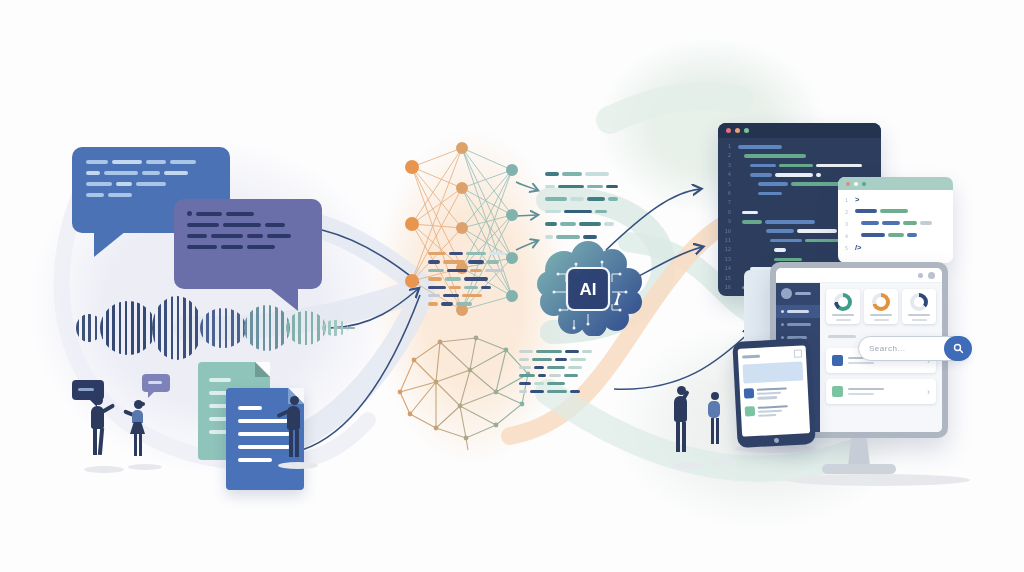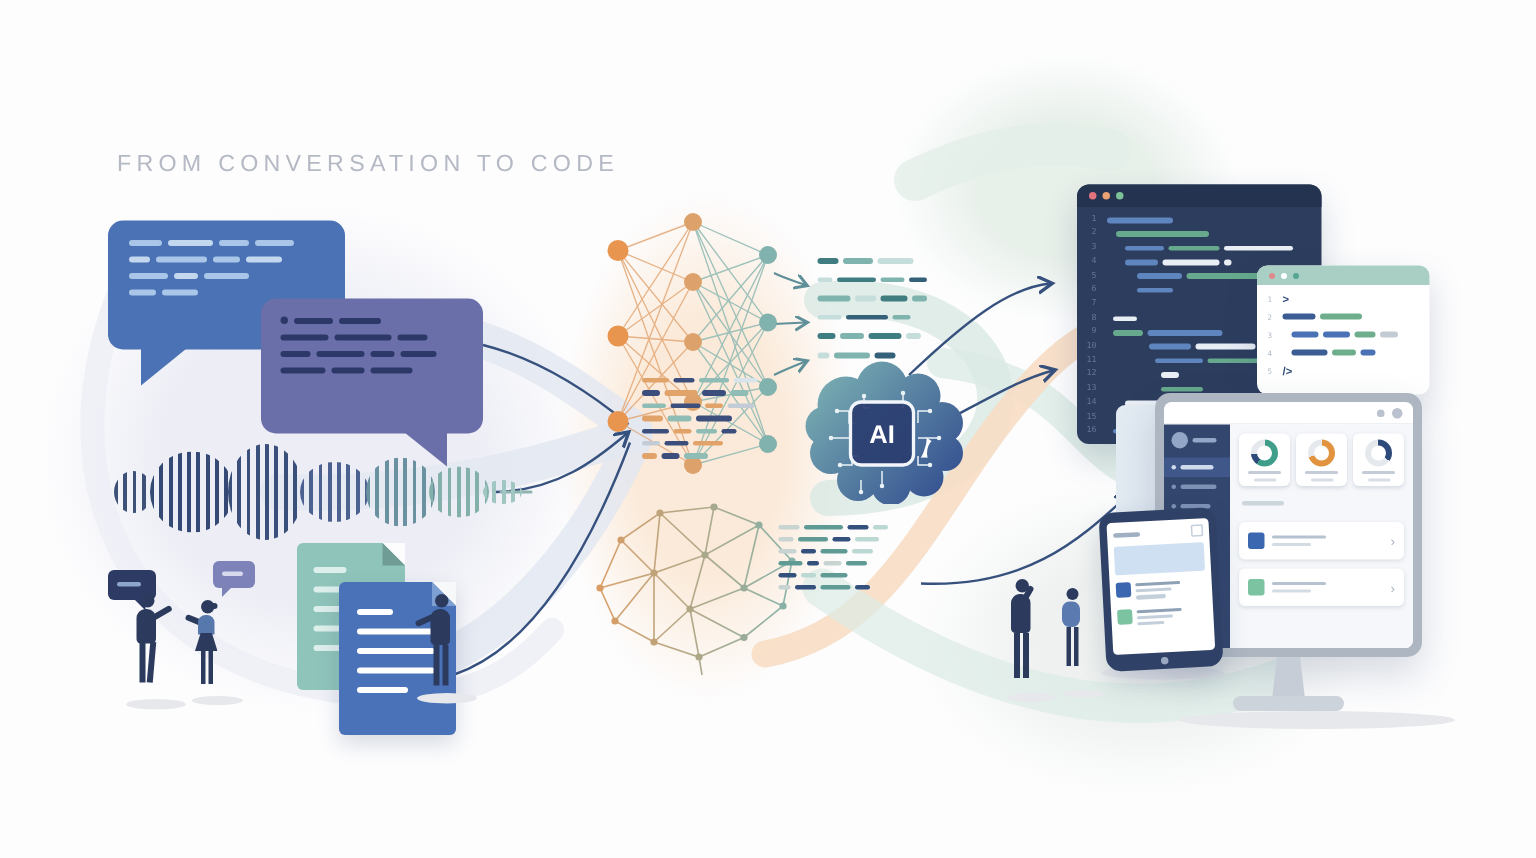--- a/index.html
+++ b/index.html
@@ -88,21 +88,20 @@
       <path d="M614,389 C682,392 718,362 752,330" marker-end="url(#mN)"></path>
     </g>
     <g fill="none" stroke="#5f8f98" stroke-width="1.4">
       <path d="M516,182 C524,186 532,188 537,190" marker-end="url(#mT)"></path>
       <path d="M516,216 L537,215" marker-end="url(#mT)"></path>
       <path d="M516,250 C524,246 532,243 537,241" marker-end="url(#mT)"></path>
     </g>
     <path d="M334,328 L354,328" stroke="#8fb3ae" stroke-width="2" stroke-linecap="round"></path>
   </svg>
 
-  <div id="title" class="abs">FROM CONVERSATION TO CODE</div>
 
   <div class="bubble" style="left:72px;top:147px;width:158px;height:86px;background:#4a72b4;">
     <div class="tail" style="left:22px;bottom:-24px;border-top:26px solid #4a72b4;border-right:32px solid transparent;"></div>
     <div class="abs" style="left:14px;top:13px;display:flex;flex-direction:column;gap:7px;">
       <div class="row">
           <span class="d" style="width:22px;background:#a9c6e8"></span>
           <span class="d" style="width:30px;background:#c3d7ef"></span>
           <span class="d" style="width:20px;background:#a9c6e8"></span>
           <span class="d" style="width:26px;background:#a9c6e8"></span>
         </div>
@@ -674,20 +673,29 @@
             <span style="margin-left:auto;color:#aab4bf;font-size:9px;">›</span>
           </div>
         </div>
       </div>
     </div>
   </div>
   <div class="abs" style="left:848px;top:438px;width:22px;height:28px;background:#c6cdd6;clip-path:polygon(15% 0,85% 0,100% 100%,0 100%);z-index:3;"></div>
   <div class="abs" style="left:822px;top:464px;width:74px;height:10px;background:#ccd3db;border-radius:5px;z-index:3;"></div>
   <div class="shadow" style="left:786px;top:474px;width:184px;height:12px;z-index:2;"></div>
 
+  <div class="abs" style="left:858px;top:336px;width:112px;height:25px;background:#fff;border:1.5px solid #c6cfda;border-radius:14px;z-index:5;display:flex;align-items:center;box-shadow:0 3px 8px rgba(40,60,100,.12);box-sizing:border-box;">
+    <span style="padding-left:10px;font-size:8px;color:#9aa5b3;letter-spacing:.5px;">Search...</span>
+    <span style="position:absolute;right:-3px;top:-1.5px;width:28px;height:25px;background:#3e6cb8;border-radius:13px;display:flex;align-items:center;justify-content:center;">
+      <svg width="11" height="11" viewBox="0 0 11 11">
+          <circle cx="4.5" cy="4.5" r="3" fill="none" stroke="#fff" stroke-width="1.4"></circle>
+          <line x1="6.8" y1="6.8" x2="9.5" y2="9.5" stroke="#fff" stroke-width="1.4" stroke-linecap="round"></line>
+        </svg>
+    </span>
+  </div>
 
   <div class="abs" style="left:735px;top:340px;width:78px;height:106px;background:#2f4166;border-radius:10px;padding:7px 5px 11px;box-sizing:border-box;transform:rotate(-3deg);box-shadow:0 8px 18px rgba(40,60,100,.2);z-index:4;">
     <div style="width:100%;height:100%;background:#fff;border-radius:3px;padding:4px;box-sizing:border-box;">
       <div style="display:flex;align-items:center;justify-content:space-between;">
         <span class="d" style="width:18px;height:3px;background:#9fb0c2"></span>
         <span style="width:6px;height:6px;border:1px solid #c3cfdb;border-radius:1px;display:inline-block;"></span>
       </div>
       <div style="height:19px;background:#cfe0f2;border-radius:2px;margin-top:4px;"></div>
       <div style="display:flex;gap:3px;margin-top:5px;align-items:flex-start;">
         <span style="width:10px;height:10px;border-radius:2px;background:#3b66b0;flex:none;"></span>

